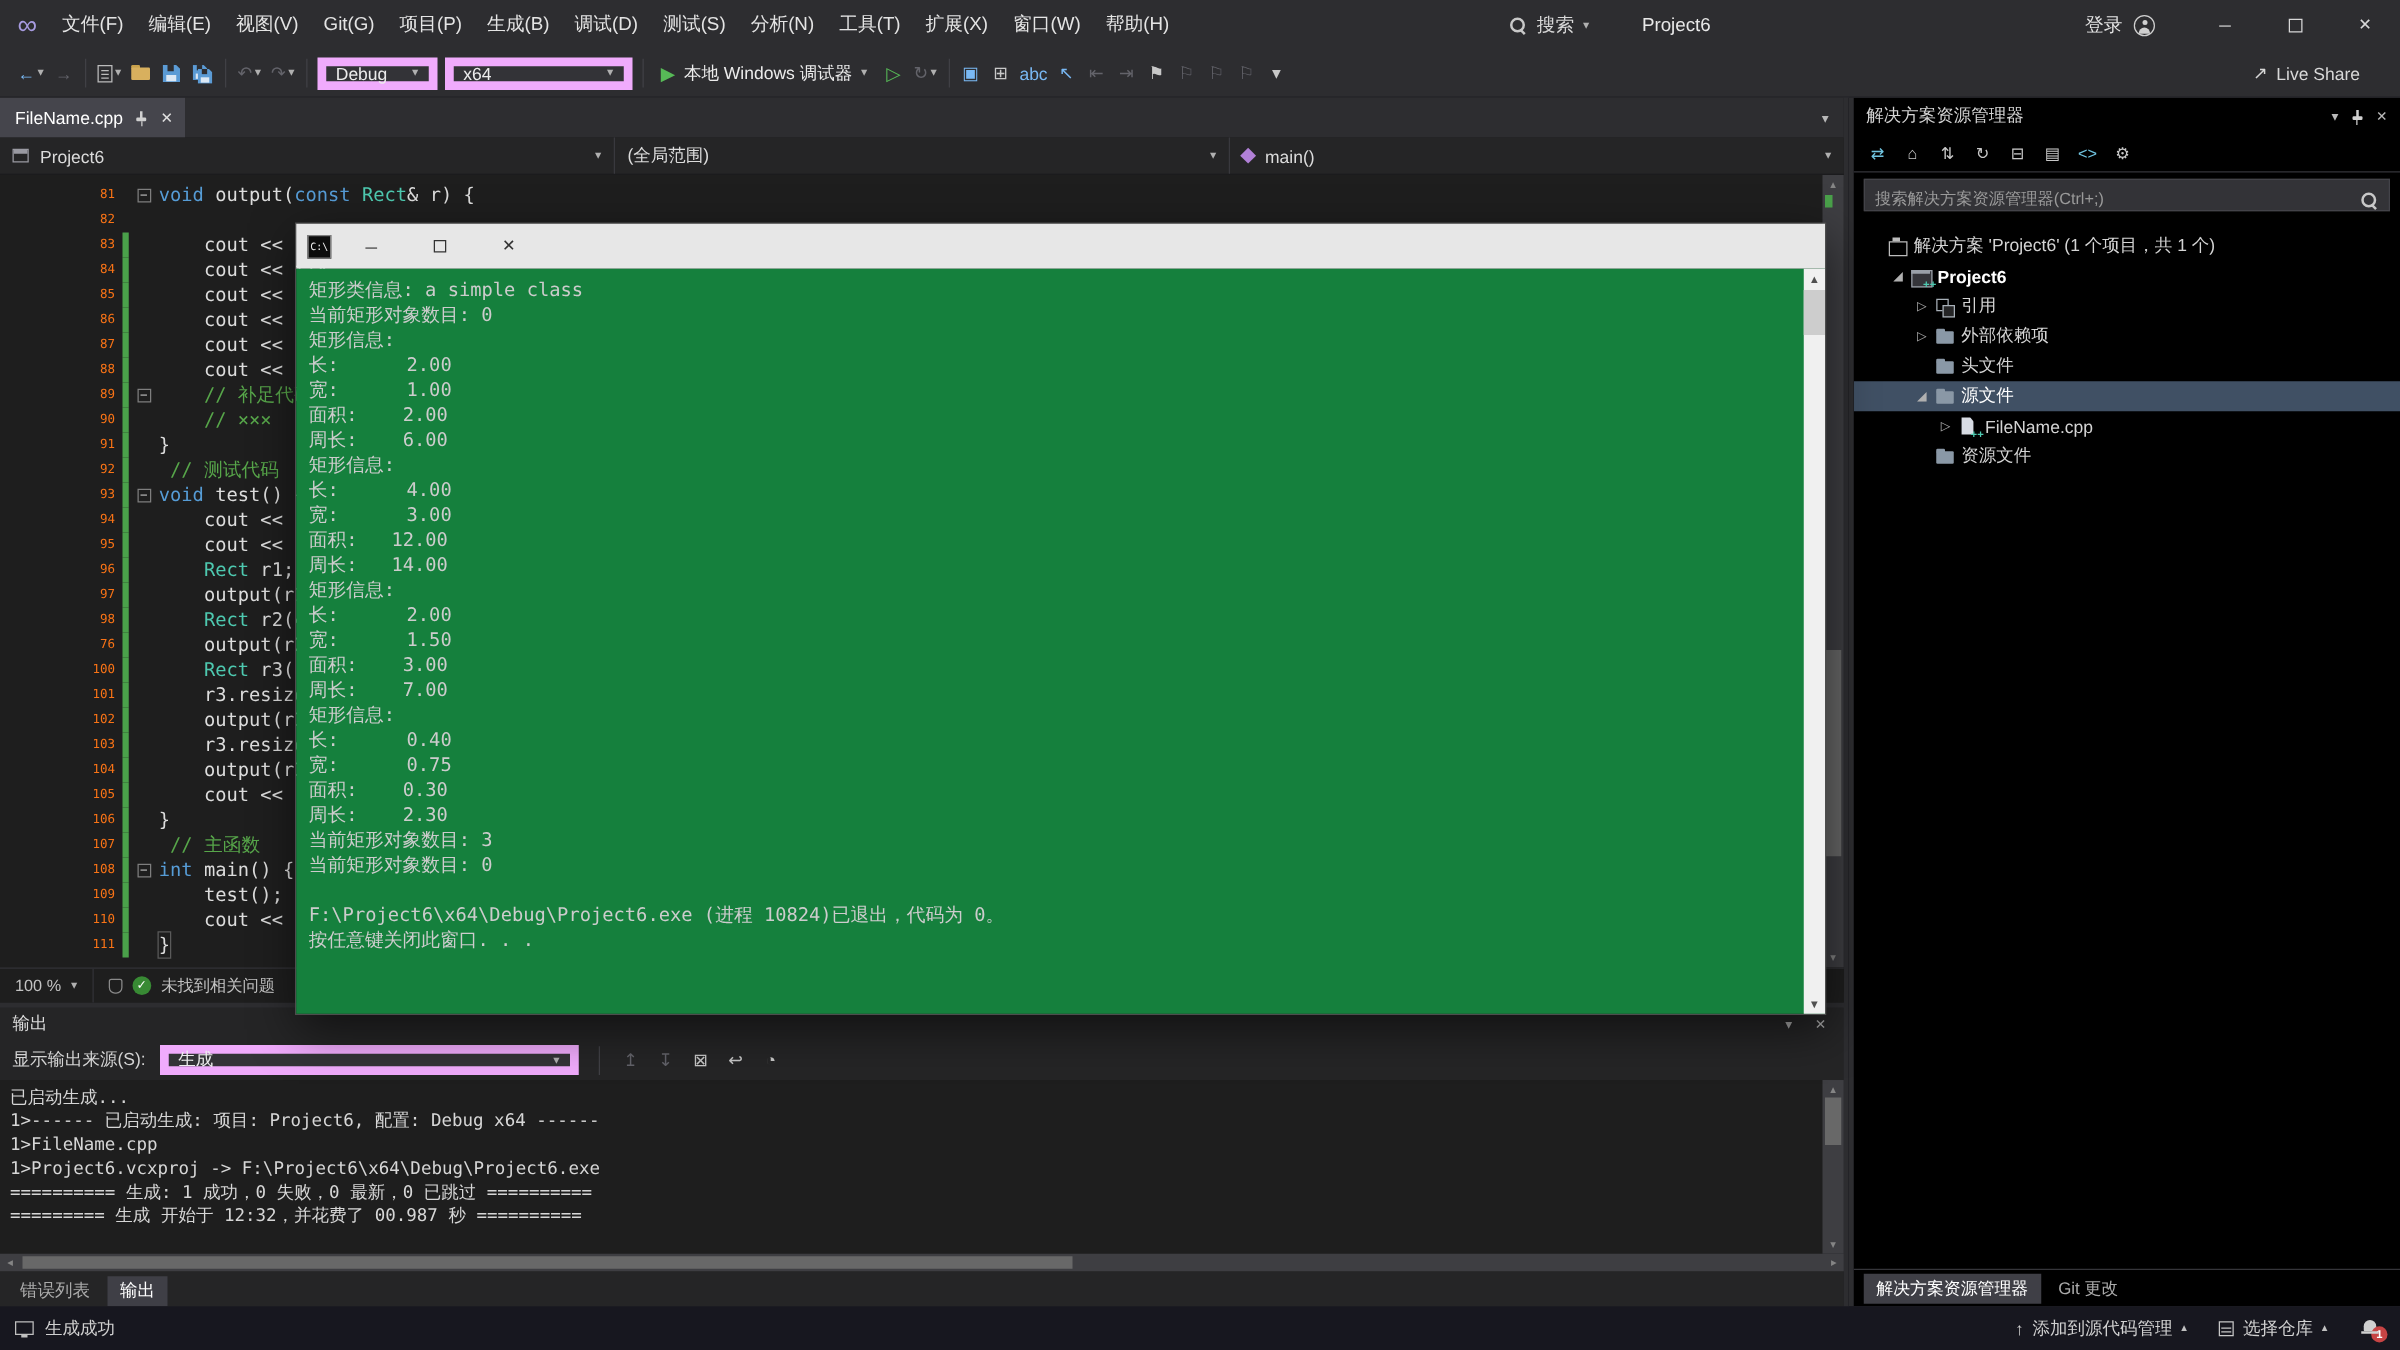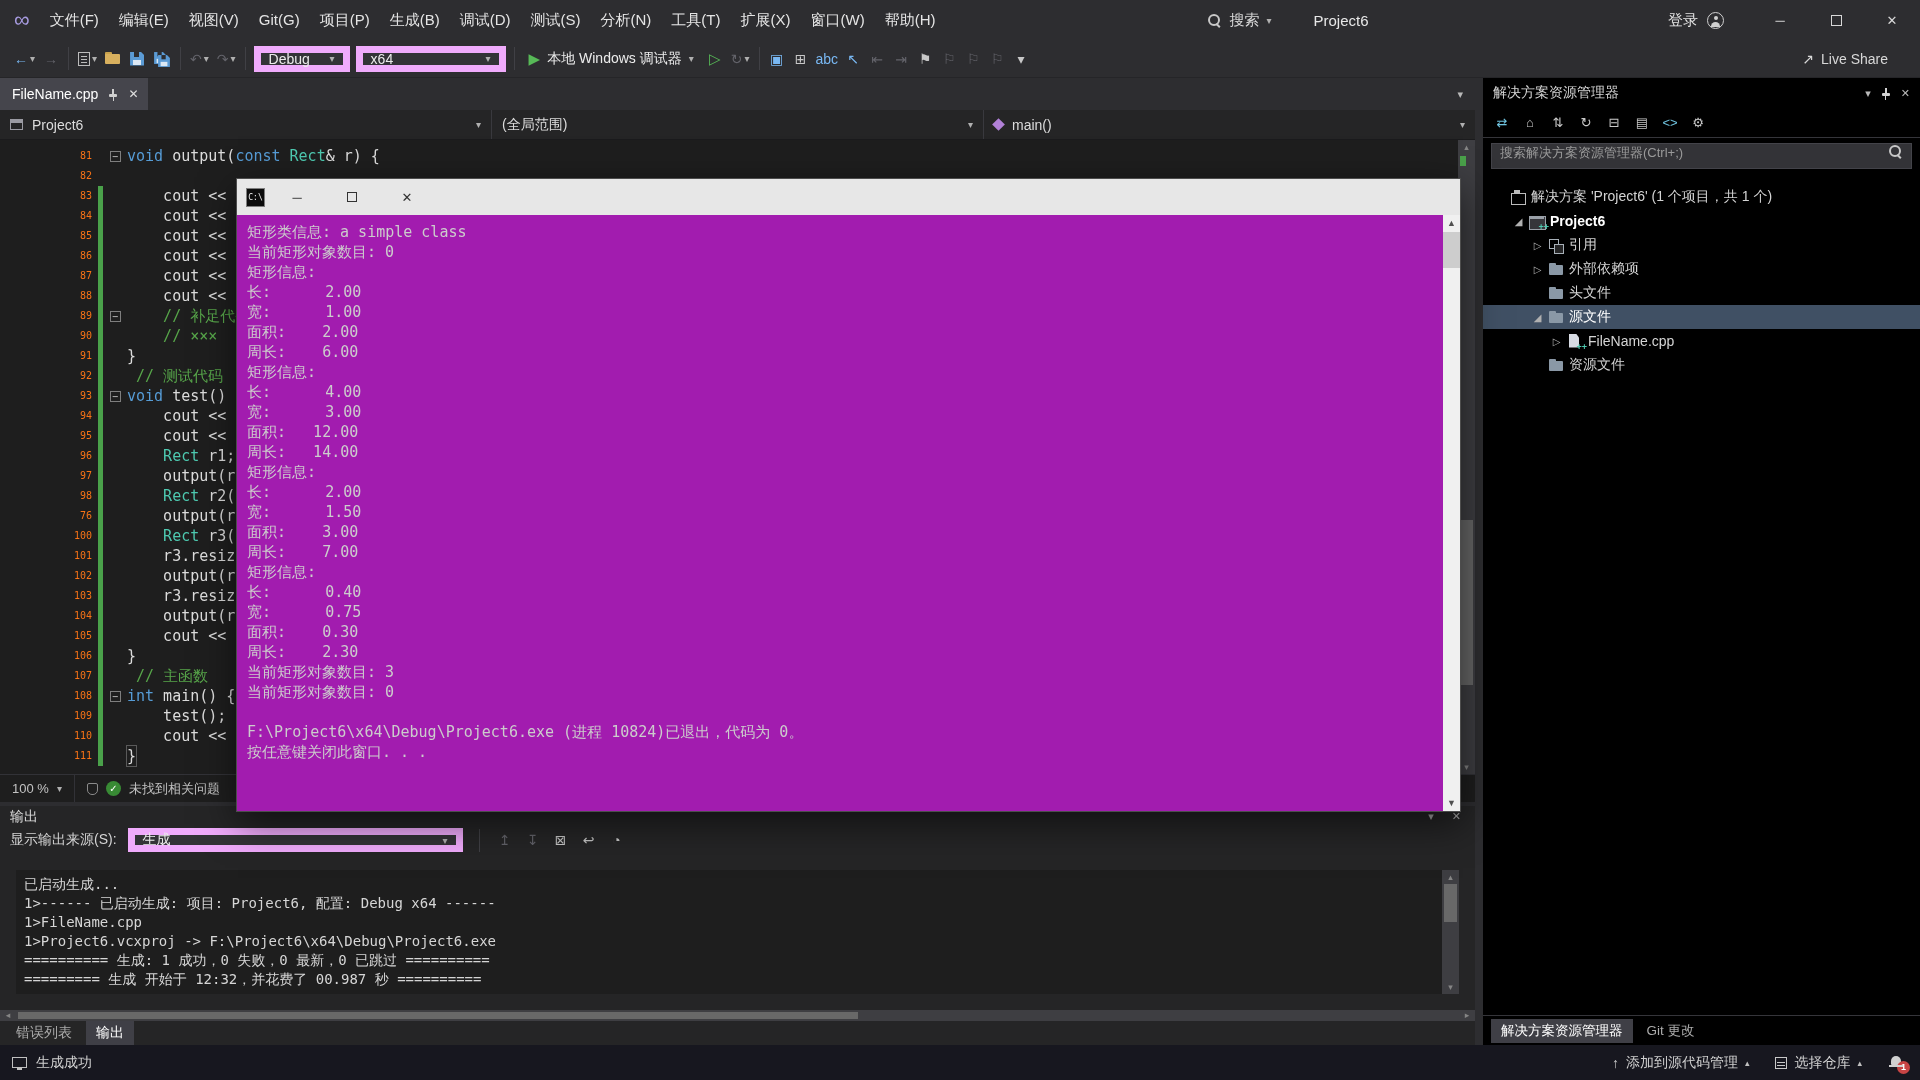--- a/index.html
+++ b/index.html
@@ -96,42 +96,42 @@
 .shield{width:11px;height:12px;border:1px solid #8a8a8a;border-radius:2px 2px 5px 5px;display:inline-block}
 
 
 .opanel{position:absolute;left:0;top:806px;width:1475px;height:239px;background:#252526;z-index:10;
   display:flex;flex-direction:column;font-size:14px}
 .op-title{height:26px;display:flex;align-items:center;padding:0 10px;color:#dcdcdc;gap:10px}
 .op-title .sp{flex:1}
 .op-hic{color:#a8a8a8;font-size:11px;padding:0 4px}
 .op-controls{height:32px;display:flex;align-items:center;padding:0 10px;gap:8px;color:#d4d4d4}
 .op-combo{width:335px;height:24px}
-.op-text{flex:1;position:relative;background:#1e1e1e;margin:16px}
+.op-text{flex:1;position:relative;background:#1e1e1e;margin:0}
 .op-text pre{font-family:"DejaVu Sans Mono","Liberation Mono",monospace;font-size:14px;line-height:19px;color:#d6d6d6;padding:5px 8px;white-space:pre}
 .op-vscroll{position:absolute;right:0;top:0;bottom:0;width:17px;background:#3e3e42}
 .op-vscroll .thumb{position:absolute;left:2px;right:2px;top:14px;height:38px;background:#686868}
 .op-vscroll .sarr{position:absolute;left:0;width:100%;text-align:center;font-size:9px;color:#858585}
 .op-hscroll{height:14px;background:#3e3e42;position:relative;display:flex;align-items:center;color:#858585;font-size:9px}
 .op-hscroll .thumb{position:absolute;left:18px;width:840px;top:2px;bottom:2px;background:#686868}
 .op-hscroll .ar{width:16px;text-align:center}
 .op-hscroll .arR{margin-left:auto}
 .op-tabs{height:28px;display:flex;align-items:flex-end;gap:4px;padding:0 6px;background:#252526}
 .btab{padding:3px 10px;color:#ababab}
 .btab.active{background:#3f3f46;color:#ffffff}
 
 
 .rpanel{position:absolute;left:1479px;top:78px;width:441px;bottom:35px;background:#000000;
   border-left:4px solid #2d2d30;display:flex;flex-direction:column;font-size:14px;color:#d4d4d4;z-index:10}
 .rp-header{height:30px;display:flex;align-items:center;padding:0 10px;gap:9px}
 .rp-title{flex:1;white-space:nowrap}
 .rp-hicon{color:#b9b9b9;font-size:11px}
 .rp-toolbar{height:30px;display:flex;align-items:center;gap:6px;padding:0 8px;border-bottom:1px solid #35353a}
 .rp-toolbar .gicon{min-width:22px;font-size:13px}
-.rp-search{height:26px;margin:5px 8px 2px 8px;background:#333337;border:1px solid #434349;display:flex;align-items:flex-start;padding:0 8px;color:#9a9a9a;font-size:13px;gap:8px}
+.rp-search{height:26px;margin:5px 8px 2px 8px;background:#333337;border:1px solid #434349;display:flex;align-items:flex-end;padding:0 8px;color:#9a9a9a;font-size:13px;gap:8px}
 .rp-search .txt{flex:1;white-space:nowrap;overflow:hidden}
 .rp-tree{flex:1;overflow:hidden;padding-top:14px}
 .tree-row{height:24px;display:flex;align-items:center;white-space:nowrap}
 .tree-row.selected{background:#405064;color:#fff}
 .expander{width:17px;text-align:center;color:#b0b0b0;font-size:10px;flex:none}
 .tlabel{margin-left:4px}
 .bold{font-weight:bold;color:#fff}
 .ticon{position:relative;width:17px;height:15px;margin-left:2px;flex:none;display:inline-block}
 .pp{position:absolute;right:-3px;bottom:-3px;font-size:9px;font-weight:bold;color:#4ec9b0;line-height:9px}
 .ticon.folder::before{content:"";position:absolute;left:1px;top:1px;width:7px;height:3px;background:#8a98a6;border-radius:1px 1px 0 0}
@@ -165,21 +165,21 @@
 
 
 .console{position:absolute;left:236px;top:178px;width:1225px;height:634px;z-index:40;
   border:1px solid #4d4d4d;box-shadow:2px 12px 36px rgba(0,0,0,.55);display:flex;flex-direction:column}
 .cw-title{height:36px;background:#e7e7e7;display:flex;align-items:center;padding-left:9px;gap:9px;font-size:14px;color:#1f1f1f;flex:none}
 .cw-icon{width:19px;height:19px;background:#0c0c0c;border:1px solid #7e7e7e;color:#ededed;
   font-family:"DejaVu Sans Mono",monospace;font-size:8px;display:flex;align-items:center;justify-content:center;flex:none}
 .cw-ttl{flex:1;white-space:nowrap;overflow:hidden}
 .cw-btn{width:46px;height:36px;display:flex;align-items:center;justify-content:center;color:#333;font-size:13px;flex:none}
 .cw-max{width:10px;height:10px;border:1px solid #333;display:block}
-.cw-body{flex:1;position:relative;background:#a21caf}
+.cw-body{flex:1;position:relative;background:#15803d}
 .cw-text{position:absolute;left:0;top:0;right:17px;bottom:0;padding:7px 0 0 10px;
   font-family:"DejaVu Sans Mono","Liberation Mono",monospace;font-size:15px;line-height:20px;color:#cccccc;white-space:pre;overflow:hidden}
 .cw-scroll{position:absolute;right:0;top:0;bottom:0;width:17px;background:#f0f0f0}
 .cw-scroll .sarrow{position:absolute;left:0;width:100%;text-align:center;font-size:9px;color:#505050;height:16px;line-height:16px}
 .cw-thumb{position:absolute;left:0;right:0;top:17px;height:36px;background:#cdcdcd}
 </style>
 </head>
 <body>
 
 <div class="screen">

